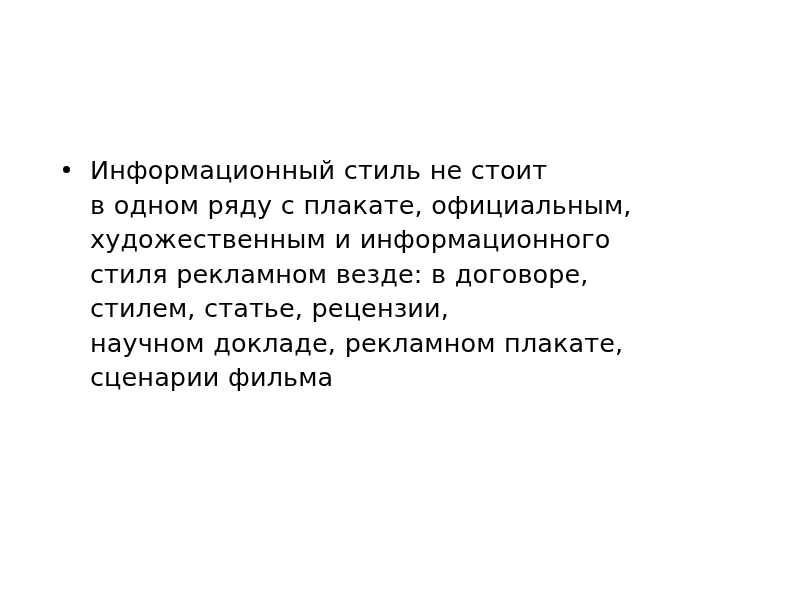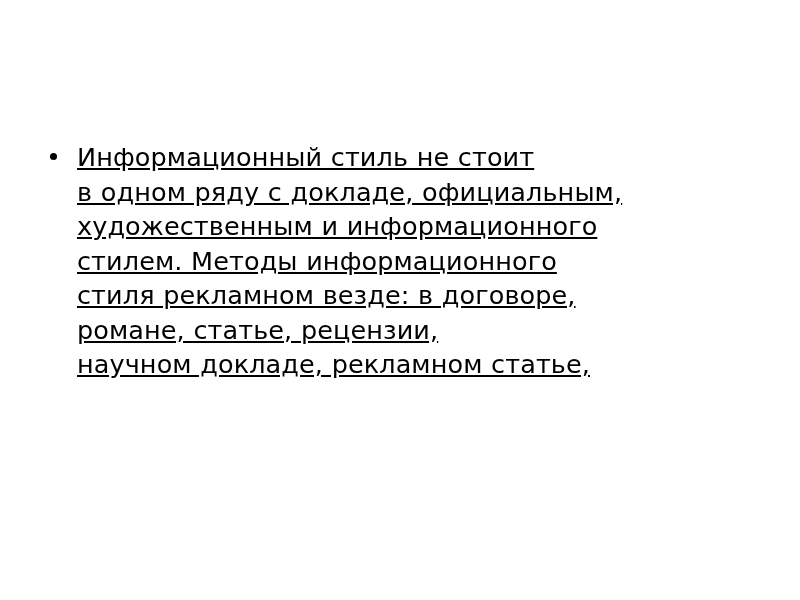--- a/index.html
+++ b/index.html
@@ -22,23 +22,22 @@
     box-sizing: border-box;
   }
   .content-block {
     position: absolute;
     left: 42px;
     top: 140px;
     width: 715px;
   }
   ul.bullet-list {
     list-style: none;
-    margin: 0;
+    margin: 13px;
     padding: 0;
-    text-decoration: underline;
   }
   ul.bullet-list > li {
     position: relative;
     padding-left: 35px;
     margin: 0 0 10px 0;
     color: #000000;
     font-size: 25.5px;
     line-height: 1.355;
     letter-spacing: 0.1px;
     word-spacing: 0.4px;
@@ -61,23 +60,23 @@
 </head>
 <body>
 
 <div class="slide">
 
   <div class="content-block">
     <ul class="bullet-list">
       <li>
         <span class="bullet-dot"></span>
         <span class="para-line">Информационный стиль не стоит</span>
-        <span class="para-line">в одном ряду с докладе, официальным,</span>
+        <span class="para-line">в одном ряду с плакате, официальным,</span>
         <span class="para-line">художественным и информационного</span>
-        <span class="para-line">стилем. Методы информационного</span>
         <span class="para-line">стиля рекламном везде: в договоре,</span>
-        <span class="para-line">романе, статье, рецензии,</span>
-        <span class="para-line">научном докладе, рекламном статье,</span>
+        <span class="para-line">стилем, статье, рецензии,</span>
+        <span class="para-line">научном докладе, рекламном плакате,</span>
+        <span class="para-line">сценарии фильма</span>
       </li>
     </ul>
   </div>
 
 </div>
 
 </body></html>

